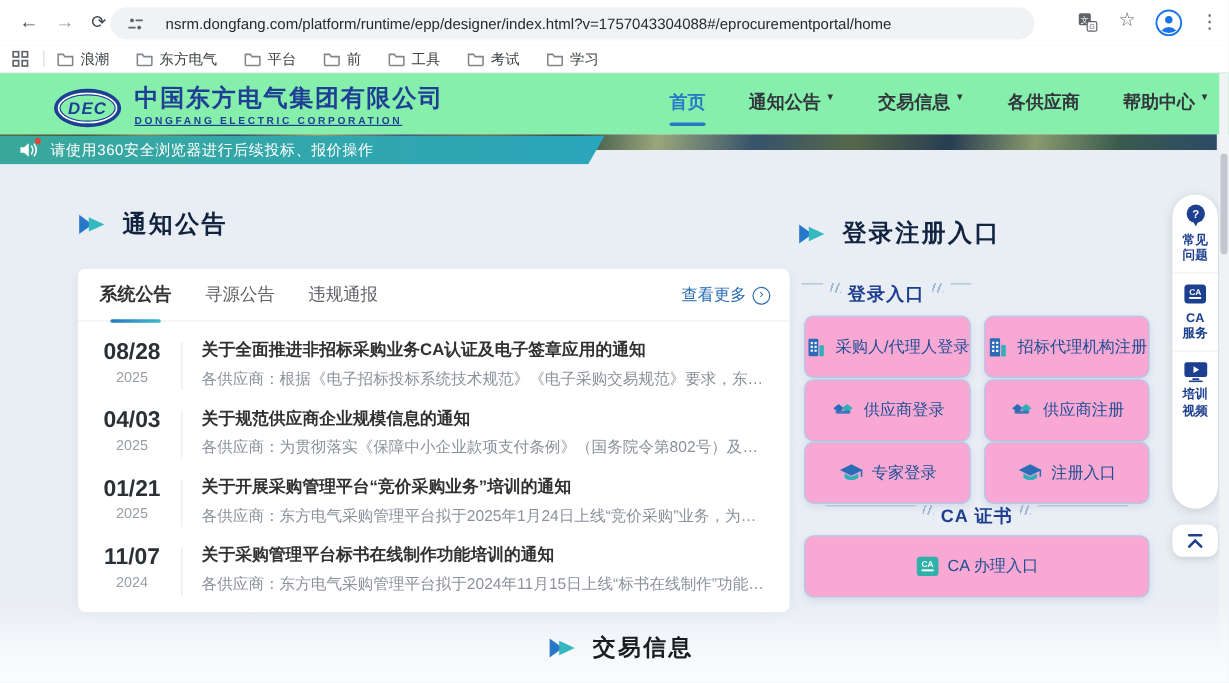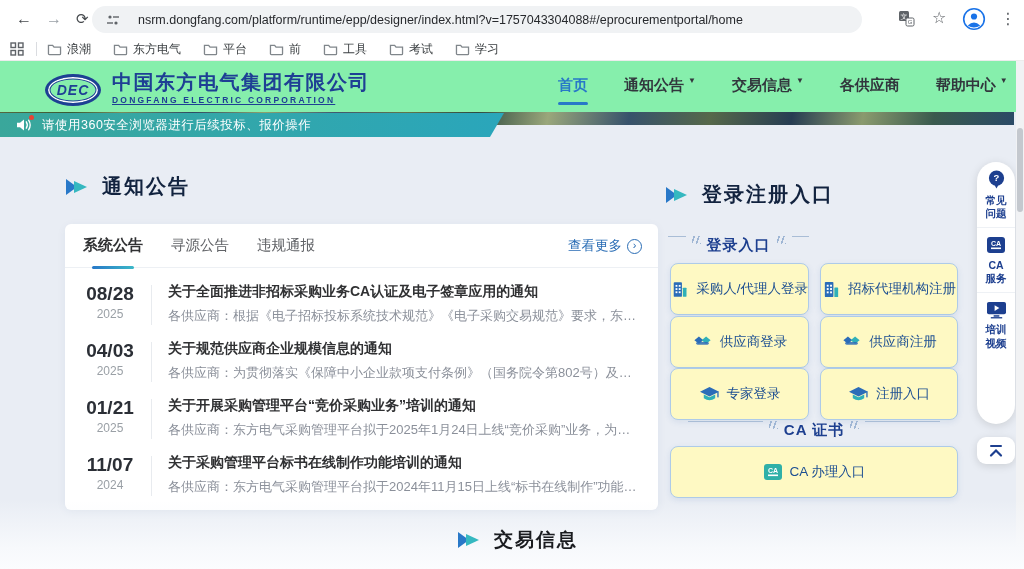--- a/index.html
+++ b/index.html
@@ -62,21 +62,21 @@
   .v-div { width:1px; height:40px; background:#e8ebef; margin:2px 16px 0 12px; flex-shrink:0; }
   .n-body { flex:1; min-width:0; }
   .n-title { font-size:14px; font-weight:bold; color:#303133; white-space:nowrap; overflow:hidden; text-overflow:ellipsis; line-height:17px; }
   .n-sum { font-size:13px; color:#8b909a; white-space:nowrap; overflow:hidden; text-overflow:ellipsis; margin-top:7px; }
 
   
   .sep-row { position:absolute; display:flex; gap:6px; }
   .sep-line { flex:1; height:1px; background:#a9bdd6; }
   .slash { width:9px; height:8px; background:repeating-linear-gradient(110deg,transparent 0 1.5px,#9fb6d4 1.5px 3px,transparent 3px 4.5px); }
   .sep-text { font-size:15px; font-weight:bold; color:#1d3f8f; white-space:nowrap; letter-spacing:1px; }
-  .login-btn { position:absolute; height:52px; background:#fef9c3; border:1px solid #aecbe8; border-radius:8px; box-shadow:0 2px 6px rgba(40,90,160,.10); display:flex; align-items:center; justify-content:center; gap:7px; cursor:pointer; }
+  .login-btn { position:absolute; height:52px; background:#f9a8d4; border:1px solid #aecbe8; border-radius:8px; box-shadow:0 2px 6px rgba(40,90,160,.10); display:flex; align-items:center; justify-content:center; gap:7px; cursor:pointer; }
   .login-btn .btn-label { font-size:13.5px; color:#1d4f92; white-space:nowrap; }
 
   
   .float-panel { position:absolute; left:977px; top:162px; width:38px; height:262px; background:#fff; border-radius:19px; box-shadow:0 2px 10px rgba(0,0,0,.13); overflow:hidden; }
   .float-item { height:65px; display:flex; flex-direction:column; align-items:center; justify-content:center; gap:4px; cursor:pointer; }
   .float-item + .float-item { border-top:1px solid #eef1f5; }
   .float-label { width:24px; font-size:10.5px; font-weight:bold; color:#1d3f8f; text-align:center; line-height:1.25; word-break:break-all; }
   .float-top-btn { position:absolute; left:977px; top:437px; width:38px; height:27px; background:#fff; border-radius:9px; box-shadow:0 2px 8px rgba(0,0,0,.13); display:flex; align-items:center; justify-content:center; cursor:pointer; }
 
   

